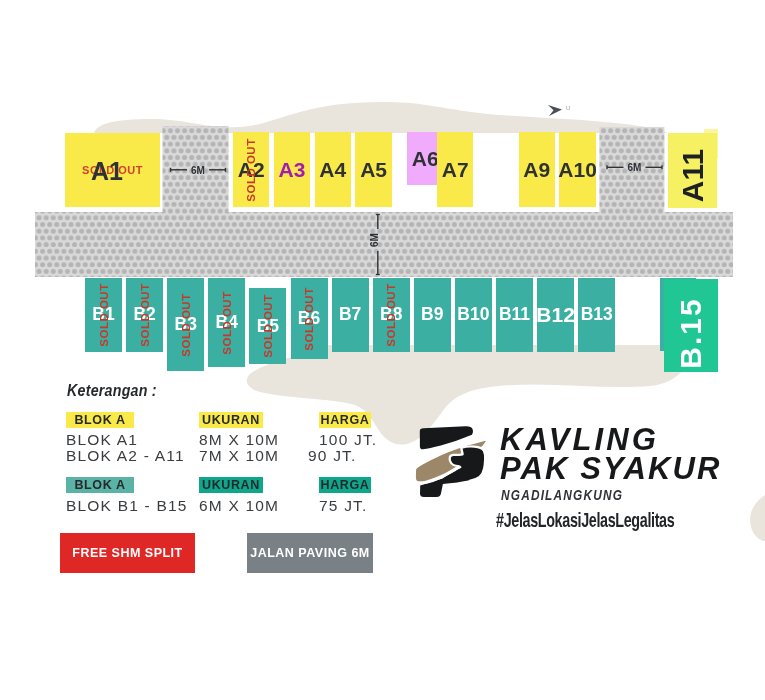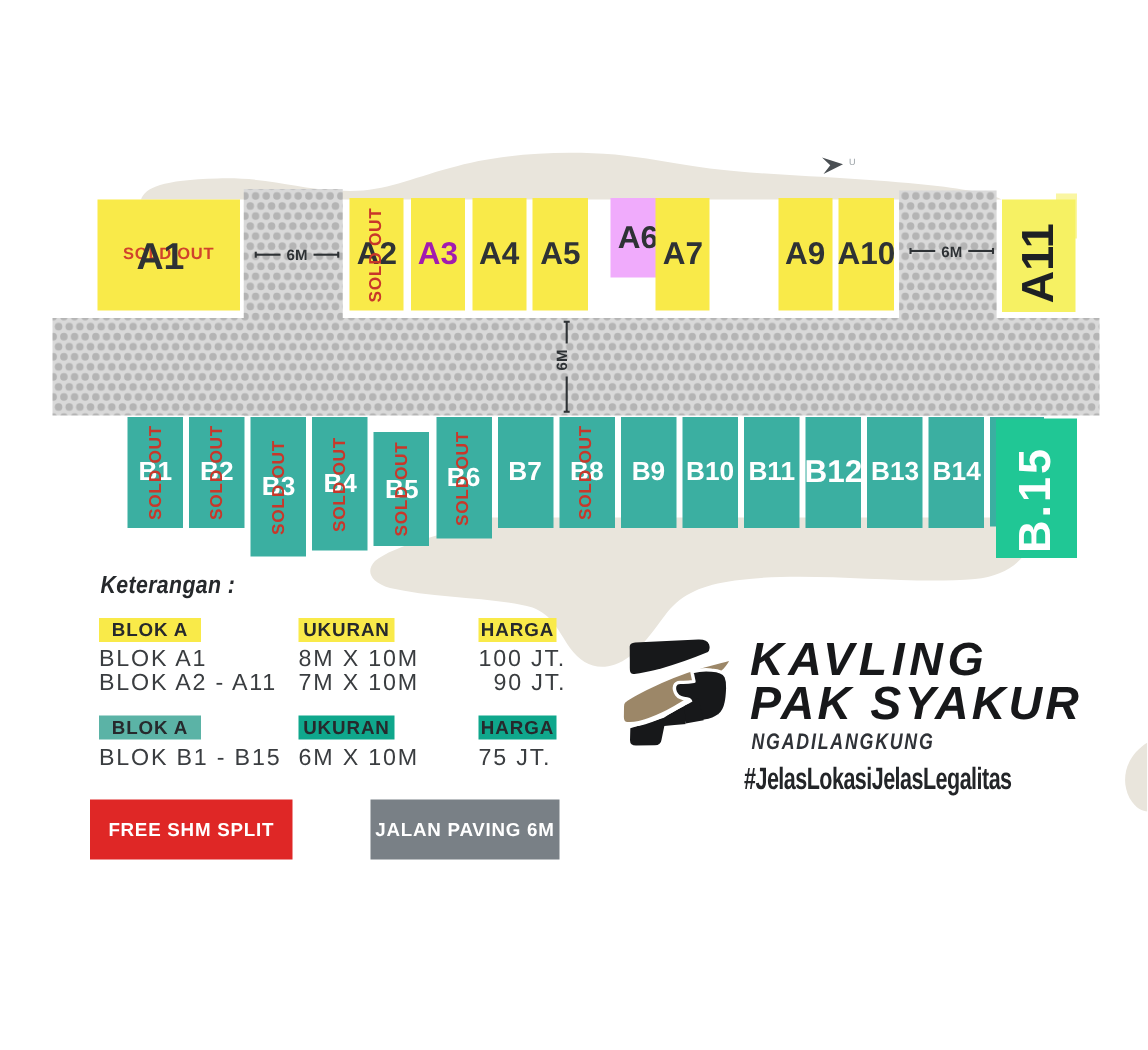--- a/index.html
+++ b/index.html
@@ -174,23 +174,20 @@
     </div>
 
 <div class="plot" style="left:537.1px;top:278px;width:37.0px;height:73.5px;background:#3BAFA1;z-index:2">
       <span class="lbl" style="font-size:21px;color:#FFFFFF;">B12</span>
     </div>
 
 <div class="plot" style="left:578.2px;top:278px;width:37.0px;height:73.5px;background:#3BAFA1;z-index:2">
       <span class="lbl" style="font-size:17.5px;color:#FFFFFF;">B13</span>
     </div>
 
-<div class="plot" style="left:619.3px;top:278px;width:37.0px;height:73.5px;background:#3BAFA1;z-index:2">
-      <span class="lbl" style="font-size:17.5px;color:#FFFFFF;">B14</span>
-    </div>
 
 <div class="plot" style="left:659.5px;top:278px;width:36px;height:72.5px;background:#3BAFA1;z-index:1"></div>
 
 <div class="plot" style="left:663.5px;top:278.5px;width:54px;height:93px;background:#20C795;z-index:3">
       <span class="lbl rot" style="font-size:30px;color:#FFFFFF;letter-spacing:2px;transform:rotate(-90deg) translateX(-8px);">B.15</span>
     </div>
 
 <div style="position:absolute;left:67px;top:381px;font-size:16.5px;font-weight:bold;font-style:italic;color:#26292C;letter-spacing:0.3px;transform-origin:left top;transform:scaleX(0.86);">Keterangan :</div>
 
 <div class="badge" style="left:66px;top:412px;width:68px;background:#F9EA49">BLOK A</div>
@@ -202,21 +199,21 @@
 <div class="lrow" style="left:66px;top:431px;">BLOK A1</div>
 
 <div class="lrow" style="left:199px;top:431px;">8M X 10M</div>
 
 <div class="lrow" style="left:319px;top:431px;">100 JT.</div>
 
 <div class="lrow" style="left:66px;top:447px;">BLOK A2 - A11</div>
 
 <div class="lrow" style="left:199px;top:447px;">7M X 10M</div>
 
-<div class="lrow" style="left:329px;top:447px;">90 JT.</div>
+<div class="lrow" style="left:308px;top:447px;">90 JT.</div>
 
 <div class="badge" style="left:66px;top:477px;width:68px;background:#5BB3A6">BLOK A</div>
 
 <div class="badge" style="left:199px;top:477px;width:64px;background:#0FA78C">UKURAN</div>
 
 <div class="badge" style="left:319px;top:477px;width:52px;background:#0FA78C">HARGA</div>
 
 <div class="lrow" style="left:66px;top:496.5px;">BLOK B1 - B15</div>
 
 <div class="lrow" style="left:199px;top:496.5px;">6M X 10M</div>

